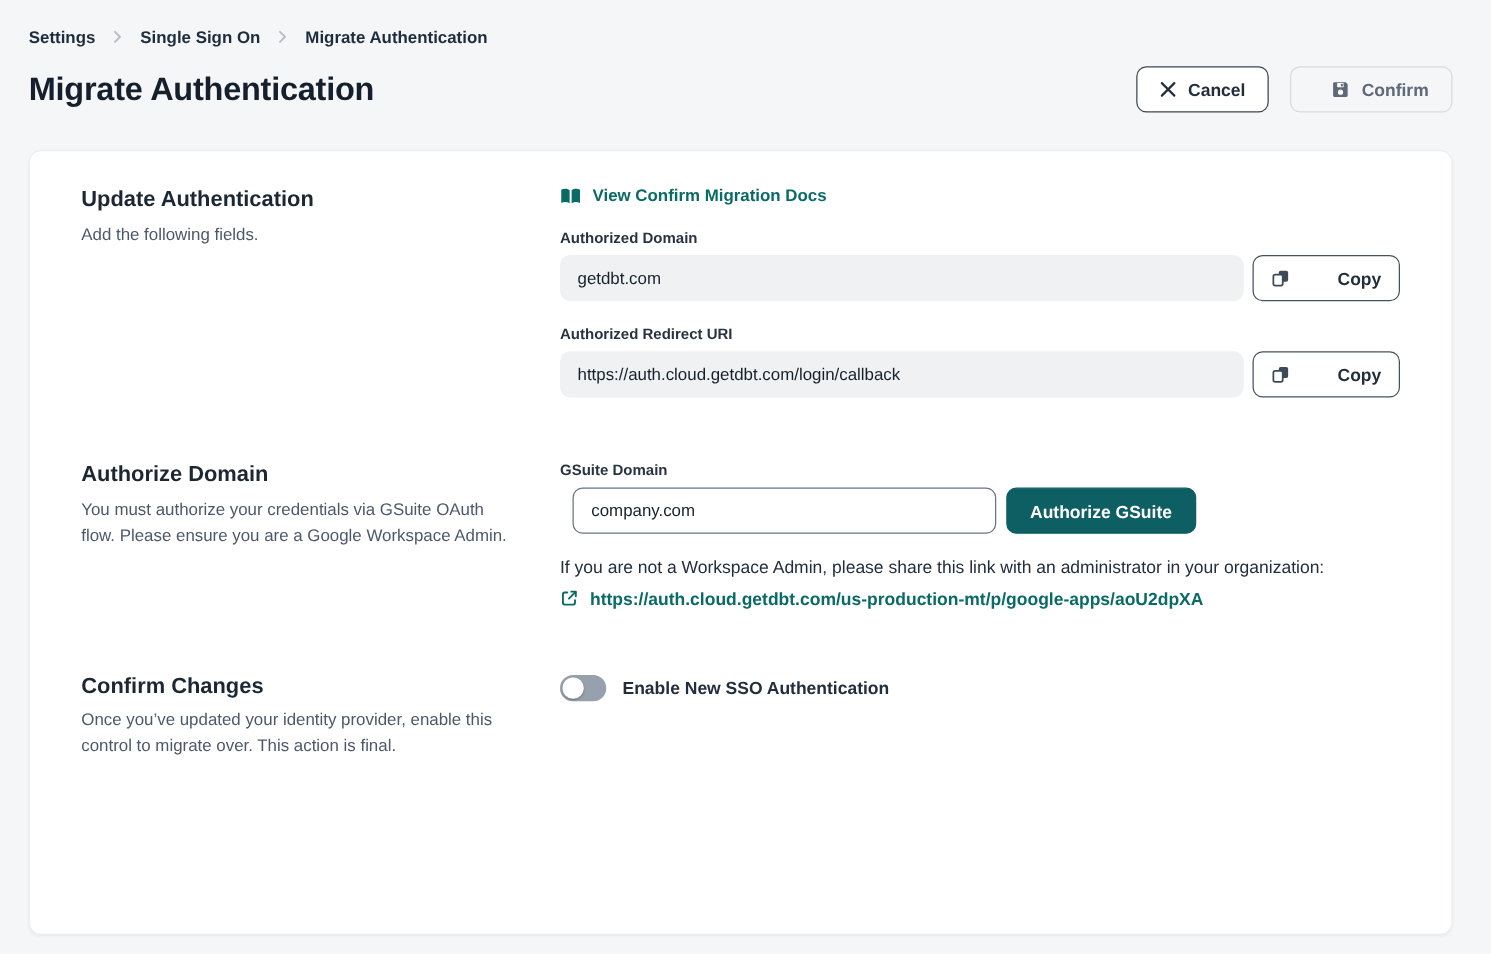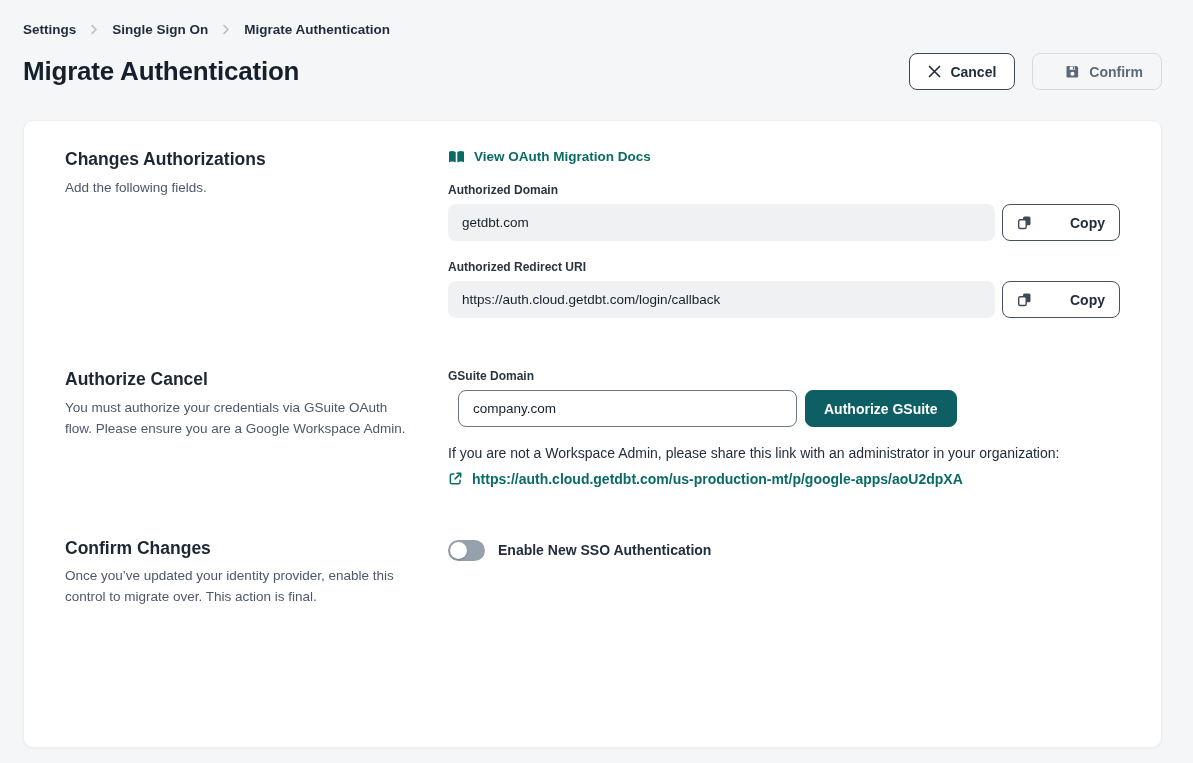--- a/index.html
+++ b/index.html
@@ -115,32 +115,32 @@
         <span>Confirm</span>
       </button>
     </div>
   </div>
 
   <div class="card">
 
 
     <div class="section">
       <div>
-        <h2 class="sec-heading">Changes Authorizations</h2>
+        <h2 class="sec-heading">Update Authentication</h2>
         <div class="sec-desc">Add the following fields.</div>
       </div>
       <div>
         <a class="docs-link">
           <span class="icon">
             <svg width="17" height="14" viewBox="0 0 17 14">
                 <path d="M1 1.7C3.2.6 5.8.8 7.7 2.1v10.5C5.8 11.4 3.2 11.2 1 12.3V1.7z" fill="#0a6b66"></path>
                 <path d="M16 1.7C13.8.6 11.2.8 9.3 2.1v10.5c1.9-1.2 4.5-1.4 6.7-.3V1.7z" fill="#0a6b66"></path>
               </svg>
           </span>
-          <span>View OAuth Migration Docs</span>
+          <span>View Confirm Migration Docs</span>
         </a>
         <div class="field-label">Authorized Domain</div>
         <div class="readonly-row">
           <div class="readonly-field">getdbt.com</div>
           <button class="btn btn-copy">
             <span class="icon">
               <svg width="15" height="15" viewBox="0 0 16 16">
                   <rect x="6.4" y="1.6" width="8" height="9.4" rx="1.6" fill="#3f4a59"></rect>
                   <rect x="1.8" y="5" width="8" height="9.4" rx="1.6" fill="#ffffff" stroke="#3f4a59" stroke-width="1.5"></rect>
                 </svg>
@@ -160,21 +160,21 @@
                 </svg>
             </span>
             <span>Copy</span>
           </button>
         </div>
       </div>
     </div>
 
     <div class="section">
       <div>
-        <h2 class="sec-heading">Authorize Cancel</h2>
+        <h2 class="sec-heading">Authorize Domain</h2>
         <div class="sec-desc">You must authorize your credentials via GSuite OAuth flow. Please ensure you are a Google Workspace Admin.</div>
       </div>
       <div>
         <div class="field-label">GSuite Domain</div>
         <div class="authorize-row">
           <input class="input input-plain" type="text" value="company.com" style="">
           <button class="btn btn-teal">
             <span>Authorize GSuite</span>
           </button>
         </div>

